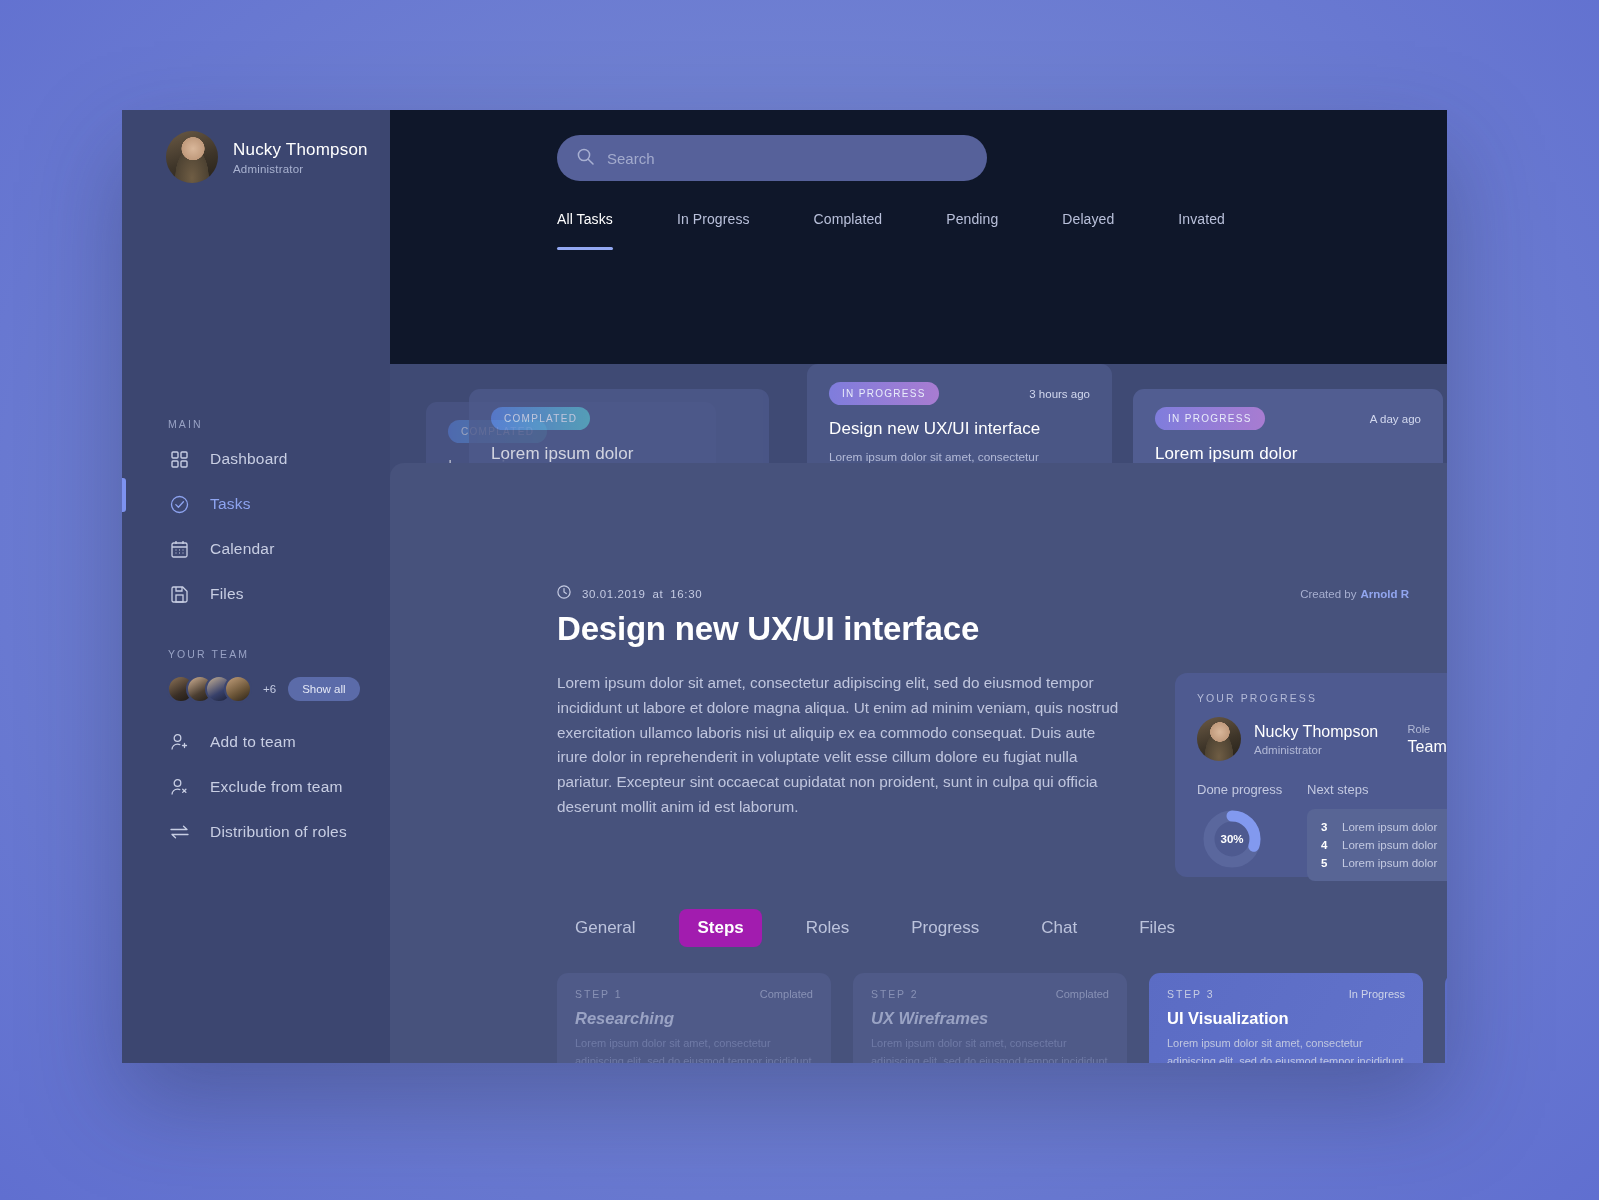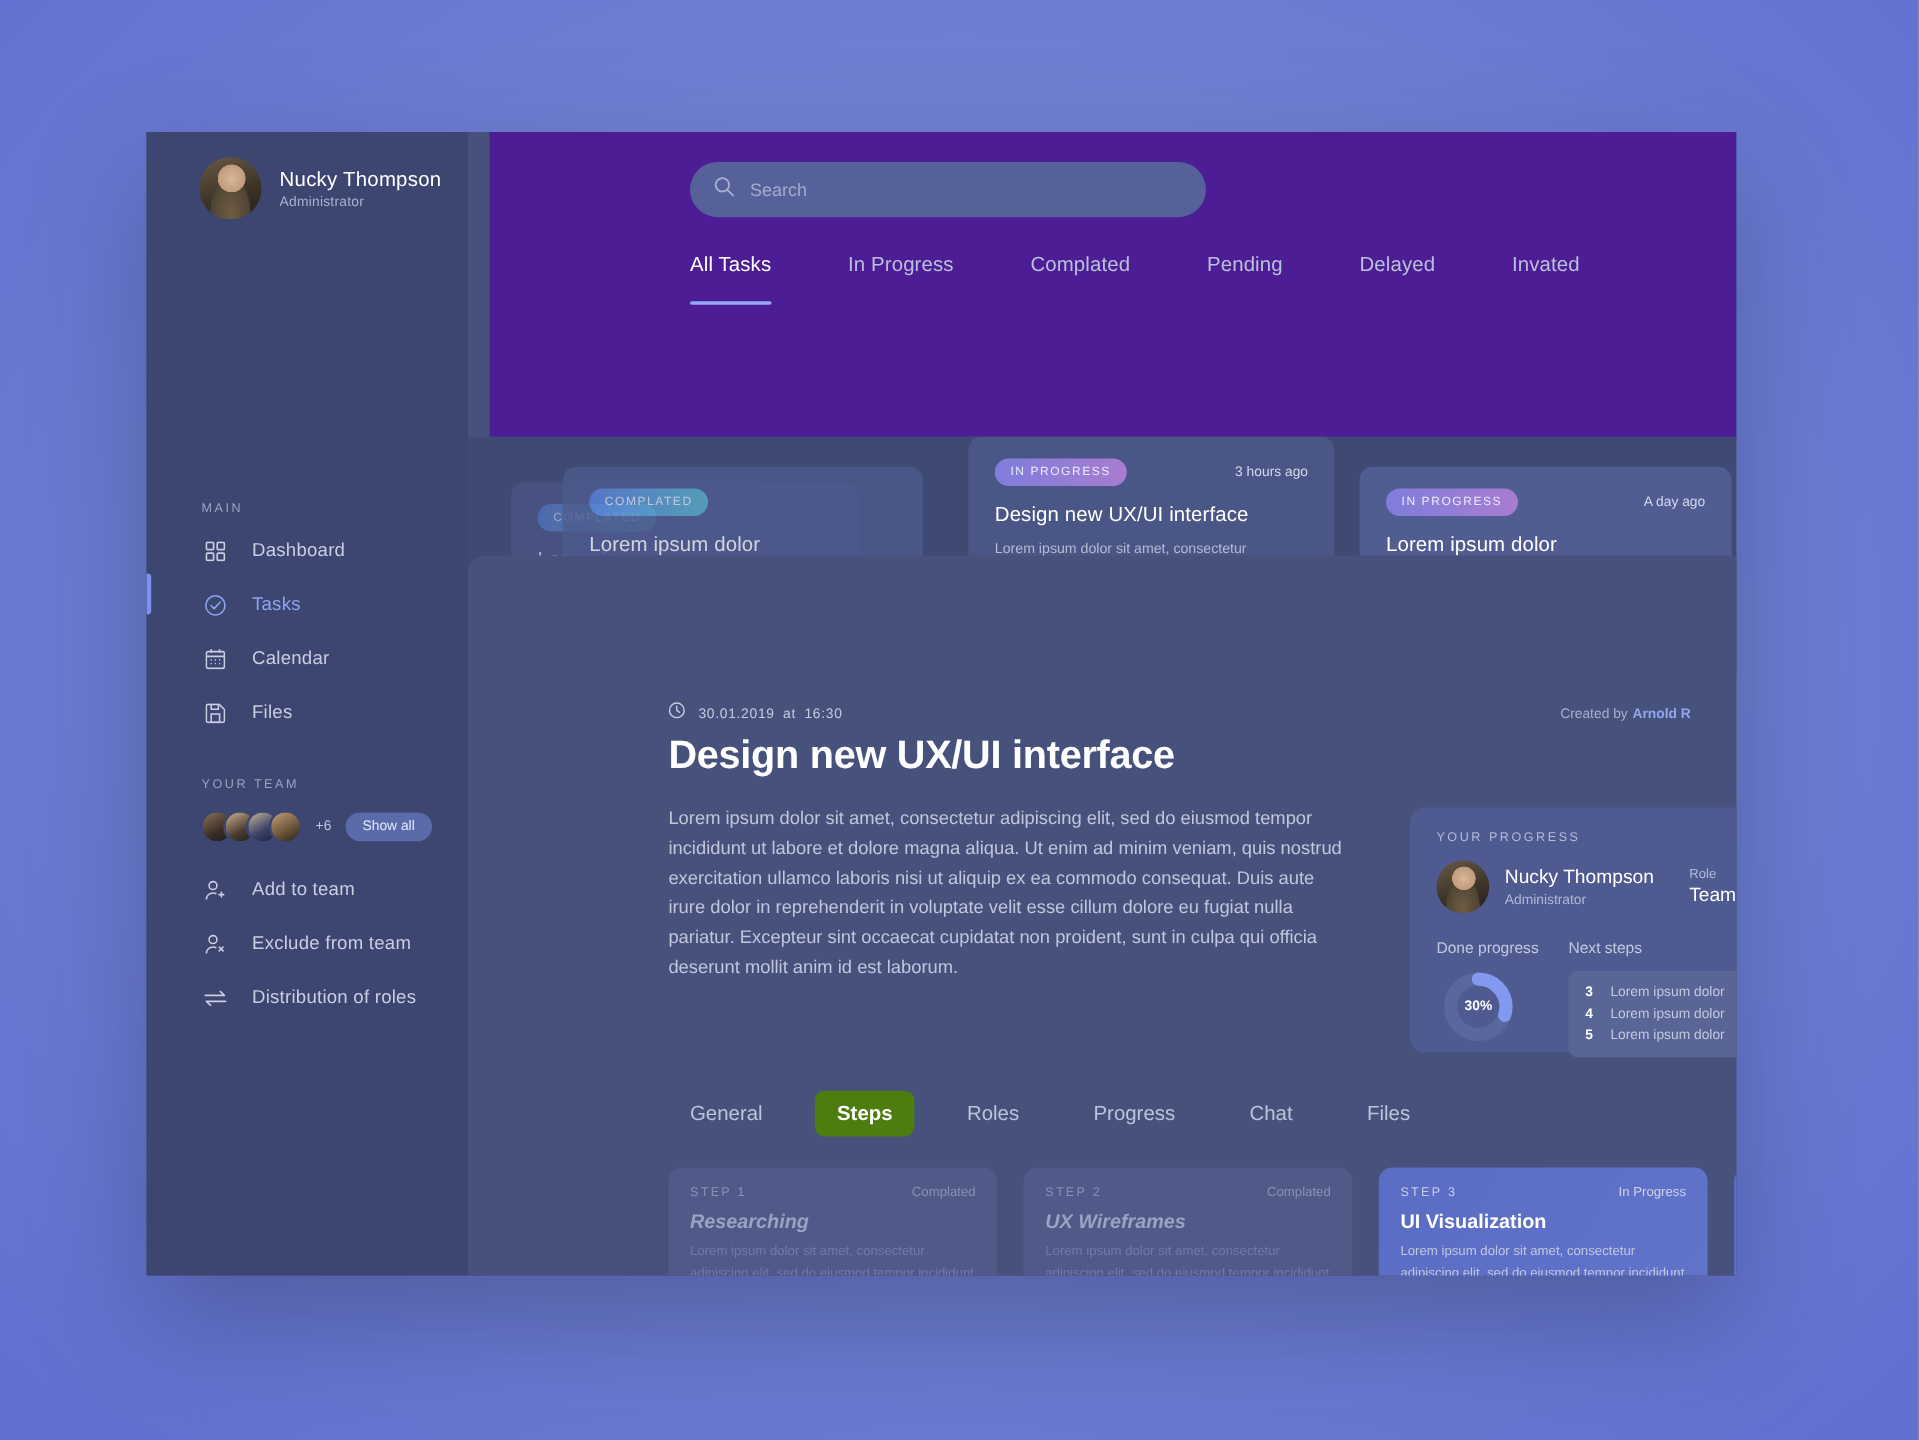--- a/index.html
+++ b/index.html
@@ -92,43 +92,42 @@
     border-radius: 14px; background: #5b6ba9;
     font-size: 11.5px; color: #e4e8f6; cursor: pointer;
     border: none; font-family: "Liberation Sans", sans-serif;
   }
 
   
   #right { position: absolute; left: 268px; top: 0; right: 0; bottom: 0; }
 
   #topbar {
     position: absolute; left: 0; top: 0; right: 0; height: 254px;
-    background: #4c1d95;
-    margin-left: 18px;
+    background: #0f172a;
   }
   #search-wrap {
     position: absolute; left: 167px; top: 25px;
     width: 430px; height: 46px;
     border-radius: 23px; background: #56619a;
     display: flex; align-items: center;
   }
   #search-wrap svg { margin-left: 20px; flex: 0 0 auto; }
   #search-input {
     flex: 1; background: transparent; border: none; outline: none;
     color: #cfd5ea; font-size: 15px; margin-left: 13px;
     font-family: "Liberation Sans", sans-serif;
   }
   #search-input::placeholder { color: #a3abcd; }
 
   #tabs {
     position: absolute; left: 167px; top: 101px;
     display: flex; align-items: flex-end;
   }
   .tab {
-    font-size: 17px; color: #b9c0da; cursor: pointer;
+    font-size: 14px; color: #b9c0da; cursor: pointer;
     padding-bottom: 23px; margin-right: 64px; position: relative;
     letter-spacing: .1px;
   }
   .tab:last-child { margin-right: 0; }
   .tab.active { color: #ffffff; }
   .tab.active::after {
     content: ""; position: absolute; left: 0; right: 0; bottom: 0;
     height: 3px; background: #93a8f2; border-radius: 2px;
   }
 
@@ -213,21 +212,21 @@
   .step-line { display: flex; align-items: center; padding: 3px 14px; }
   .step-num { font-size: 11.5px; color: #ffffff; font-weight: 700; width: 16px; }
   .step-txt { font-size: 11.5px; color: #c3c9e1; margin-left: 5px; }
 
   
   #sect-tabs { position: absolute; left: 167px; top: 446px; display: flex; align-items: center; }
   .stab {
     font-size: 17px; color: #bcc3dc; cursor: pointer;
     padding: 9px 18px; border-radius: 8px; margin-right: 26px;
   }
-  .stab.active { background: #4d7c0f; color: #ffffff; font-weight: 700; }
+  .stab.active { background: #a21caf; color: #ffffff; font-weight: 700; }
 
   
   #step-cards { position: absolute; left: 0; top: 510px; right: 0; height: 150px; }
   .scard {
     position: absolute; top: 0; width: 274px; height: 139px;
     border-radius: 11px; padding: 15px 18px; overflow: hidden;
   }
   .scard.dim { background: #4f5a88; }
   .scard.dim .sc-title { color: #9aa3c4; font-style: italic; }
   .scard.dim .sc-desc  { color: #6f7aa6; }

